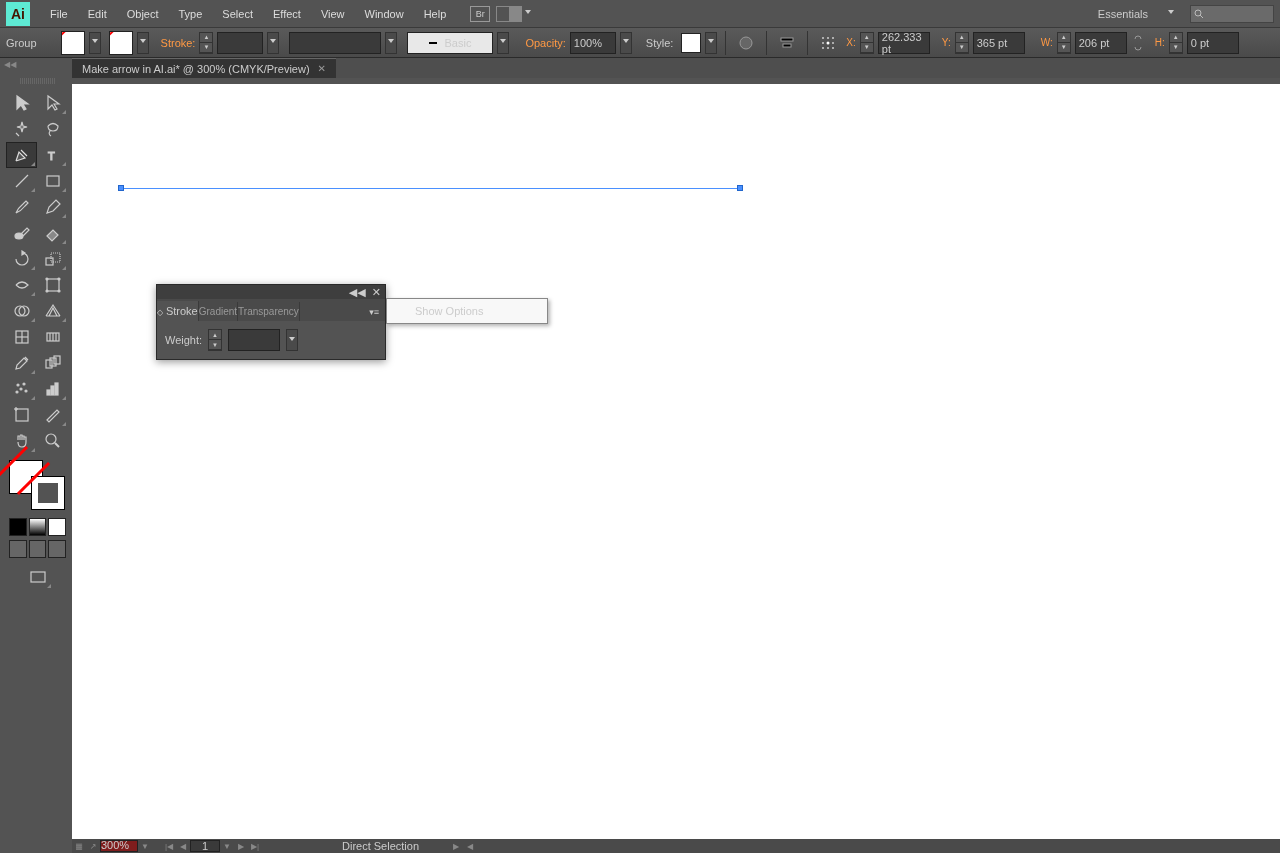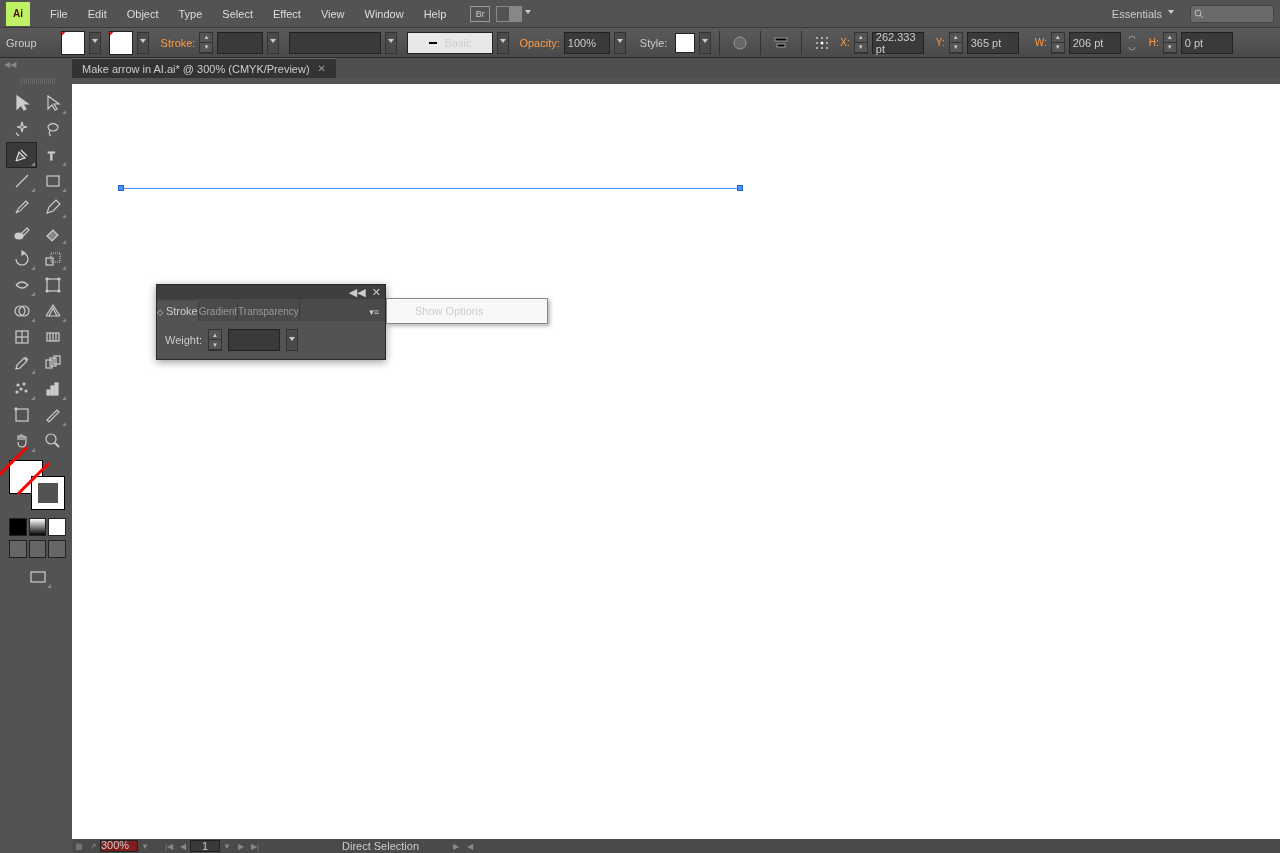--- a/index.html
+++ b/index.html
@@ -1,25 +1,25 @@
 <!DOCTYPE html>
 <html><head>
 <meta charset="utf-8">
 <style>
 *{margin:0;padding:0;box-sizing:border-box;font-family:Tahoma,Arial,sans-serif;font-size:11px;color:#ccc;user-select:none}
 body{background:#535353;width:1280px;height:853px;overflow:hidden;position:relative}
 .menubar{height:28px;background:#535353;display:flex;align-items:center;padding:0 6px;border-bottom:1px solid #3a3a3a}
-.ai-logo{width:24px;height:24px;background:#bef264;color:#441500;font-weight:bold;font-size:10px;display:flex;align-items:center;justify-content:center;font-family:Arial;margin-right:10px}
+.ai-logo{width:24px;height:24px;background:#5eead4;color:#441500;font-weight:bold;font-size:14px;display:flex;align-items:center;justify-content:center;font-family:Arial;margin-right:10px}
 .menu-item{padding:0 10px;color:#ddd;cursor:default;height:29px;display:flex;align-items:center}
 .menubar-right{margin-left:auto;display:flex;align-items:center;gap:6px}
 .br-icon{width:20px;height:16px;border:1px solid #999;display:flex;align-items:center;justify-content:center;font-size:9px;margin-left:14px}
 .layout-btn{width:26px;height:16px;border:1px solid #888;display:flex;margin-left:6px}
 .layout-btn>div{flex:1;border-right:1px solid #888}
 .layout-btn>div:last-child{border:none;background:#888}
-.workspace-btn{padding:3px 10px;color:#ccc;display:flex;align-items:center;gap:6px}
+.workspace-btn{padding:3px 10px;color:#ccc;display:flex;align-items:center;gap:20px}
 .search-box{width:84px;height:18px;background:#6a6a6a;border:1px solid #444;display:flex;align-items:center;padding:0 3px}
 .control-bar{height:30px;background:linear-gradient(#5a5a5a,#4a4a4a);border-bottom:1px solid #2a2a2a;display:flex;align-items:center;padding:0 6px;gap:4px}
 .cb-label{color:#ccc;margin-right:4px}
 .cb-label-orange{color:#ff9944}
 .swatch{width:24px;height:24px;background:#fff;border:1px solid #222;position:relative;overflow:hidden}
 .swatch-none::after{content:"";position:absolute;top:-4px;left:-4px;right:-4px;bottom:-4px;border-top:2px solid red;transform:rotate(-45deg);transform-origin:center}
 .dd-arrow{width:12px;height:22px;background:#4a4a4a;border:1px solid #333;display:flex;align-items:center;justify-content:center;font-size:7px}
 .stepper{width:14px;height:22px;display:flex;flex-direction:column;border:1px solid #333;background:#555}
 .stepper>div{flex:1;display:flex;align-items:center;justify-content:center;font-size:6px;border-bottom:1px solid #333}
 .num-field{width:34px;height:22px;background:#3a3a3a;border:1px solid #222;color:#ccc;padding:8px 3px;display:flex;align-items:center;font-size:10px}
@@ -124,21 +124,21 @@
   <div class="dd-arrow">
       <span class="tri-down"></span>
     </div>
   <div class="brush-preview" style="margin-left:6px">
     <div class="line"></div>
       <span>Basic</span>
   </div>
   <div class="dd-arrow">
       <span class="tri-down"></span>
     </div>
-  <span class="cb-label-orange" style="margin-left:6px">Opacity:</span>
+  <span class="cb-label-orange" style="margin-left:12px">Opacity:</span>
   <div class="num-field" style="width:46px">
       <span>100%</span>
     </div>
   <div class="dd-arrow">
       <span class="tri-down"></span>
     </div>
   <div style="width:6px"></div>
   <span class="cb-label">Style:</span>
   <div class="swatch" style="width:20px;height:20px"></div>
   <div class="dd-arrow">

